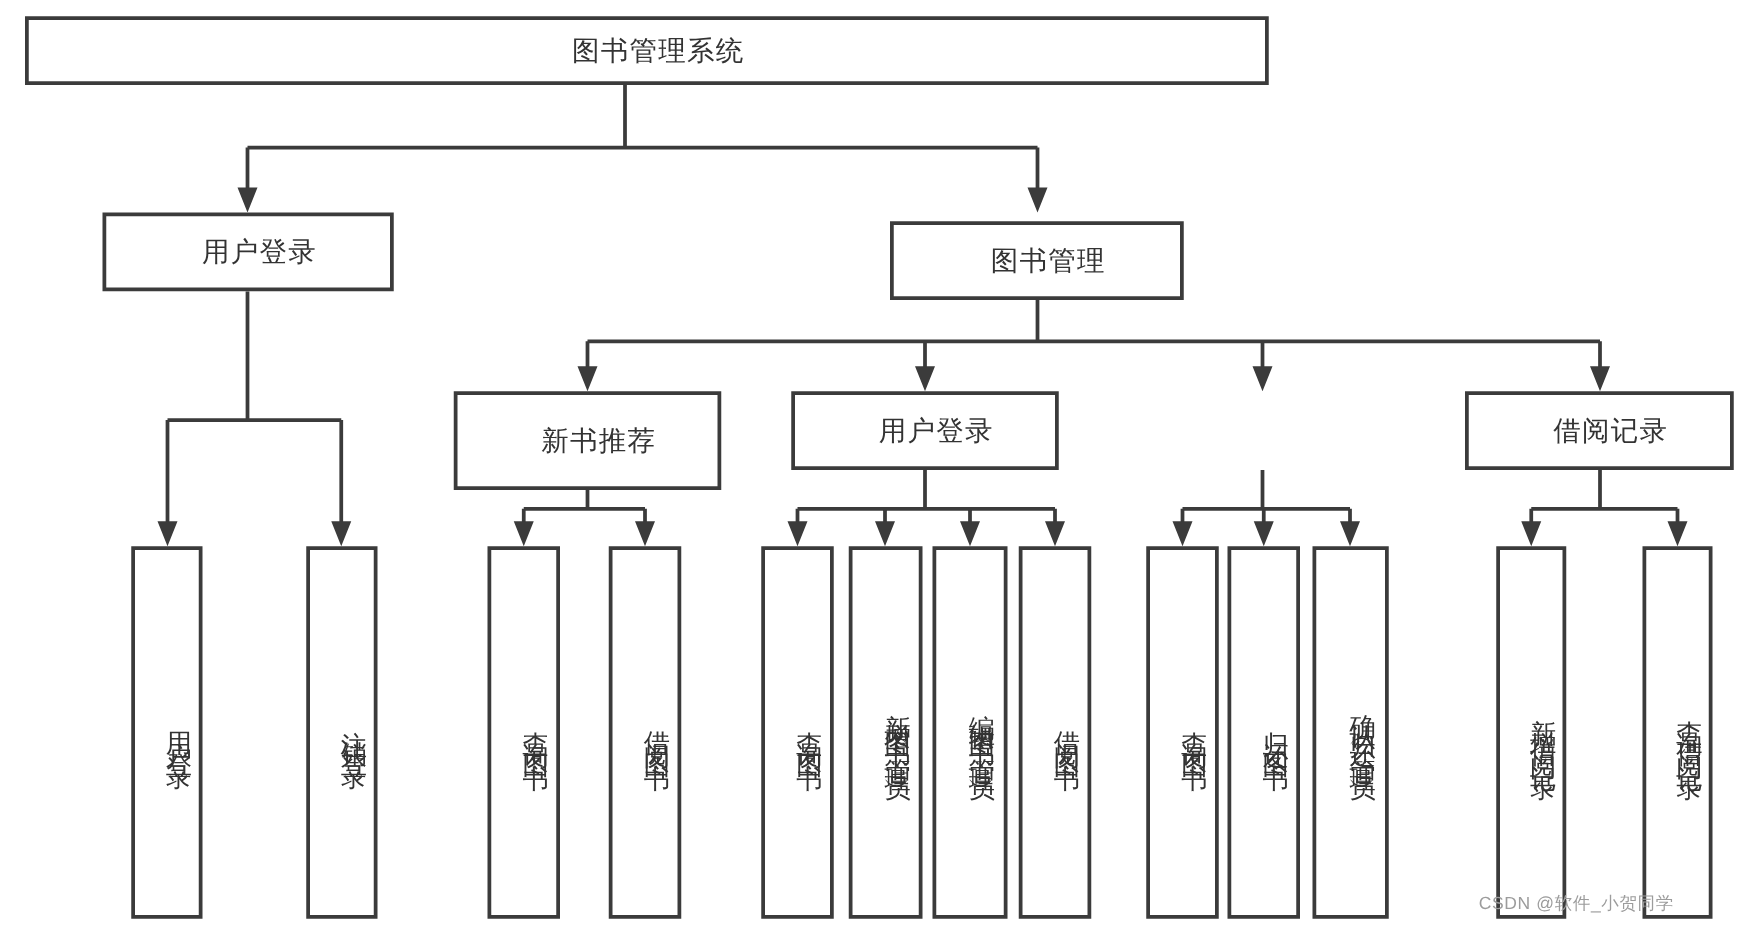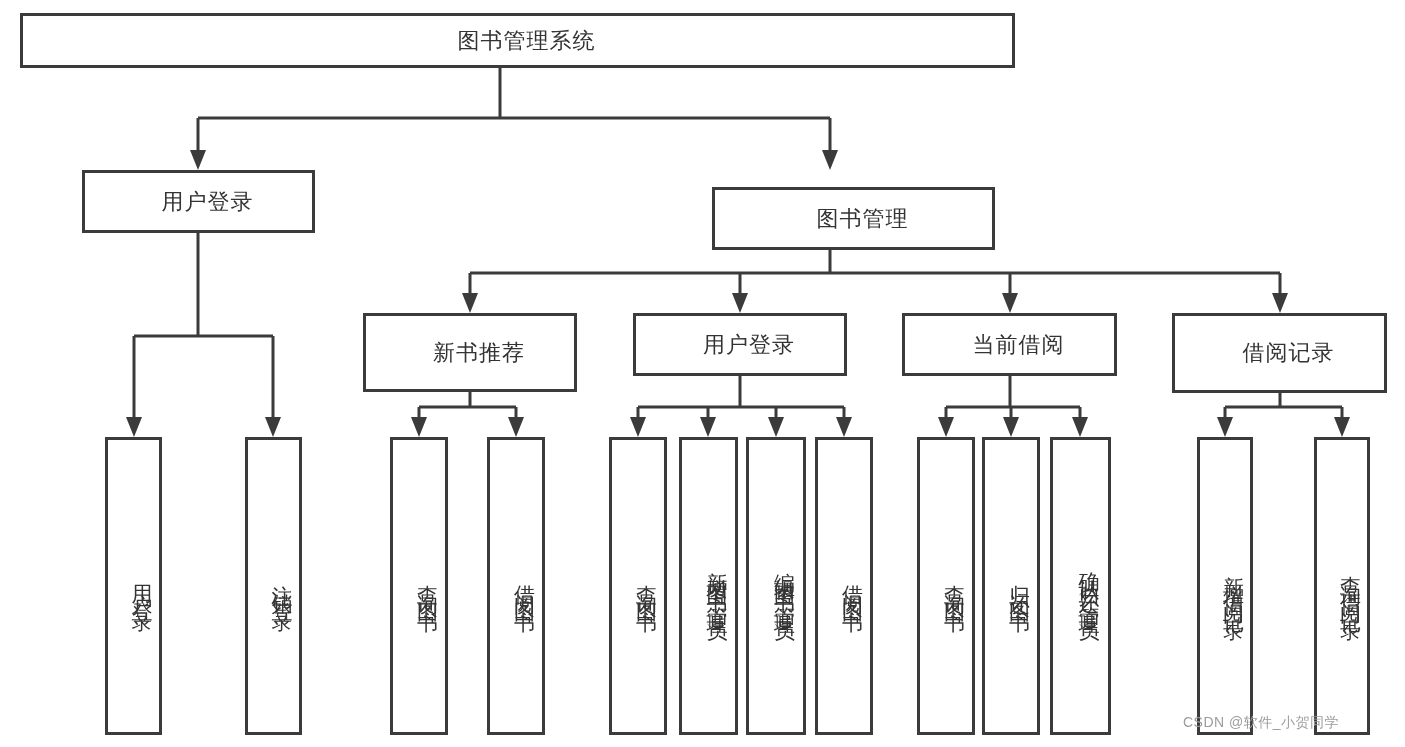--- a/index.html
+++ b/index.html
@@ -97,34 +97,31 @@
     </g>
   </svg>
 
   <div class="node" style="left:20px; top:13px; width:995px; height:55px;">
     <span class="h-label">图书管理系统</span>
   </div>
 
   <div class="node" style="left:82px; top:170px; width:233px; height:63px;">
     <span class="h-label">用户登录</span>
   </div>
-  <div class="node" style="left:712px; top:187px; width:283px; height:63px;">
+  <div class="node" style="left:712px; top:177px; width:235px; height:63px;">
     <span class="h-label">图书管理</span>
   </div>
 
   <div class="node" style="left:363px; top:313px; width:214px; height:79px;">
     <span class="h-label">新书推荐</span>
   </div>
   <div class="node" style="left:633px; top:313px; width:214px; height:63px;">
     <span class="h-label">用户登录</span>
   </div>
-  <div class="node" style="left:902px; top:313px; width:215px; height:63px;">
-    <span class="h-label">当前借阅</span>
-  </div>
-  <div class="node" style="left:1172px; top:313px; width:215px; height:80px;">
+  <div class="node" style="left:1172px; top:313px; width:215px; height:63px;">
     <span class="h-label">借阅记录</span>
   </div>
 
   <div class="node" style="left:105px; top:437px; width:57px; height:298px;">
     <span class="v-label">用户登录</span>
   </div>
   <div class="node" style="left:245px; top:437px; width:57px; height:298px;">
     <span class="v-label">注销登录</span>
   </div>
 

